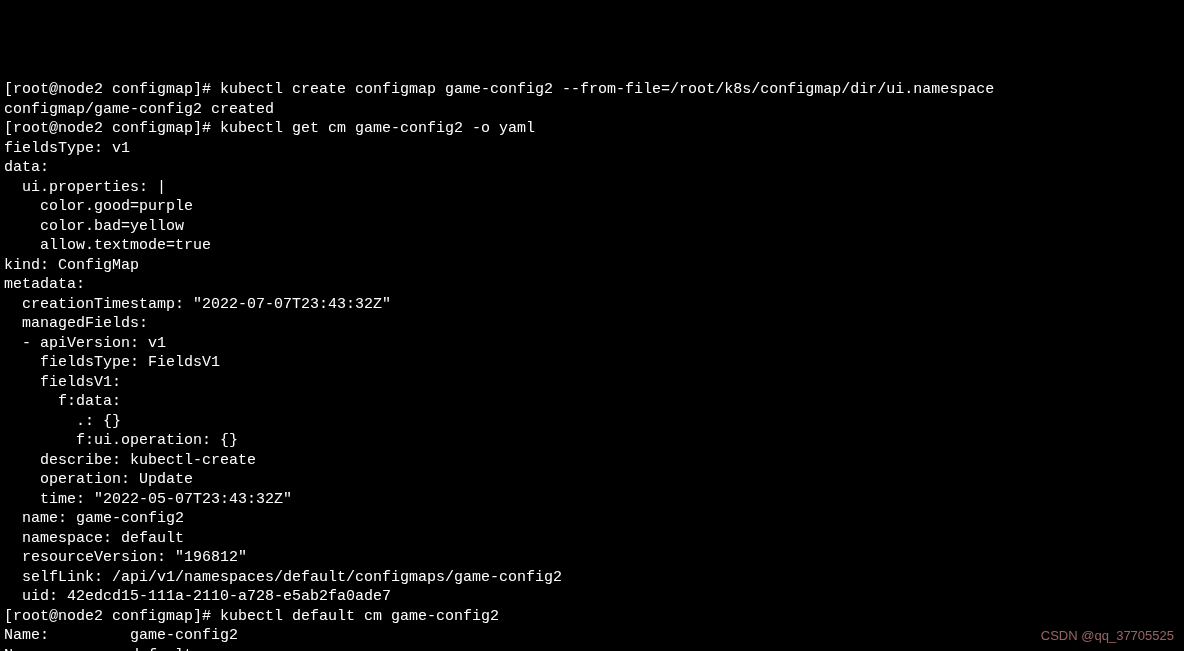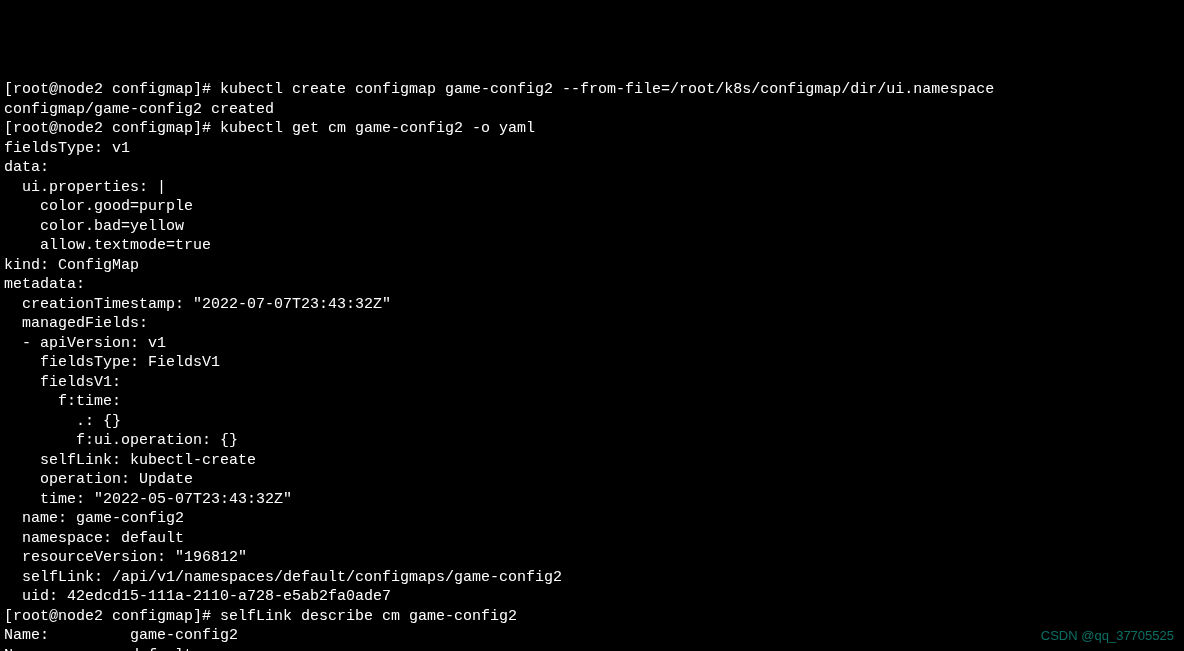--- a/index.html
+++ b/index.html
@@ -20,21 +20,21 @@
       overflow: hidden;
       position: relative;
     }
     .terminal {
       white-space: pre;
     }
     .watermark {
       position: absolute;
       bottom: 6px;
       right: 10px;
-      color: #14b8a6;
+      color: #fca5a5;
       font-size: 13px;
       opacity: 0.6;
       font-family: Arial, sans-serif;
     }
   </style>
 </head>
 <body>
 
 
 
@@ -47,32 +47,32 @@
 <span>    color.good=purple</span>
 <span>    color.bad=yellow</span>
 <span>    allow.textmode=true</span>
 <span>kind: ConfigMap</span>
 <span>metadata:</span>
 <span>  creationTimestamp: "2022-07-07T23:43:32Z"</span>
 <span>  managedFields:</span>
 <span>  - apiVersion: v1</span>
 <span>    fieldsType: FieldsV1</span>
 <span>    fieldsV1:</span>
-<span>      f:time:</span>
+<span>      f:data:</span>
 <span>        .: {}</span>
 <span>        f:ui.operation: {}</span>
-<span>    selfLink: kubectl-create</span>
+<span>    describe: kubectl-create</span>
 <span>    operation: Update</span>
 <span>    time: "2022-05-07T23:43:32Z"</span>
 <span>  name: game-config2</span>
 <span>  namespace: default</span>
 <span>  resourceVersion: "196812"</span>
 <span>  selfLink: /api/v1/namespaces/default/configmaps/game-config2</span>
 <span>  uid: 42edcd15-111a-2110-a728-e5ab2fa0ade7</span>
-<span>[root@node2 configmap]# </span><span>selfLink describe cm game-config2</span>
+<span>[root@node2 configmap]# </span><span>kubectl default cm game-config2</span>
 <span>Name:         game-config2</span>
 <span>Namespace:    default</span>
 
 </div>
 
 <div class="watermark">CSDN @qq_37705525</div>
 
 
 
 

